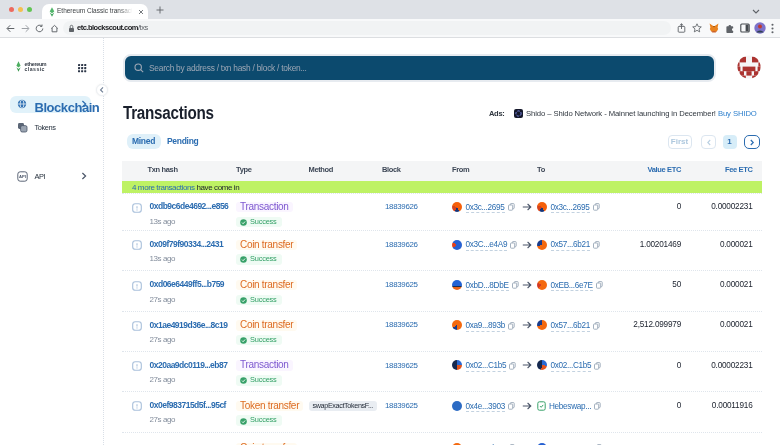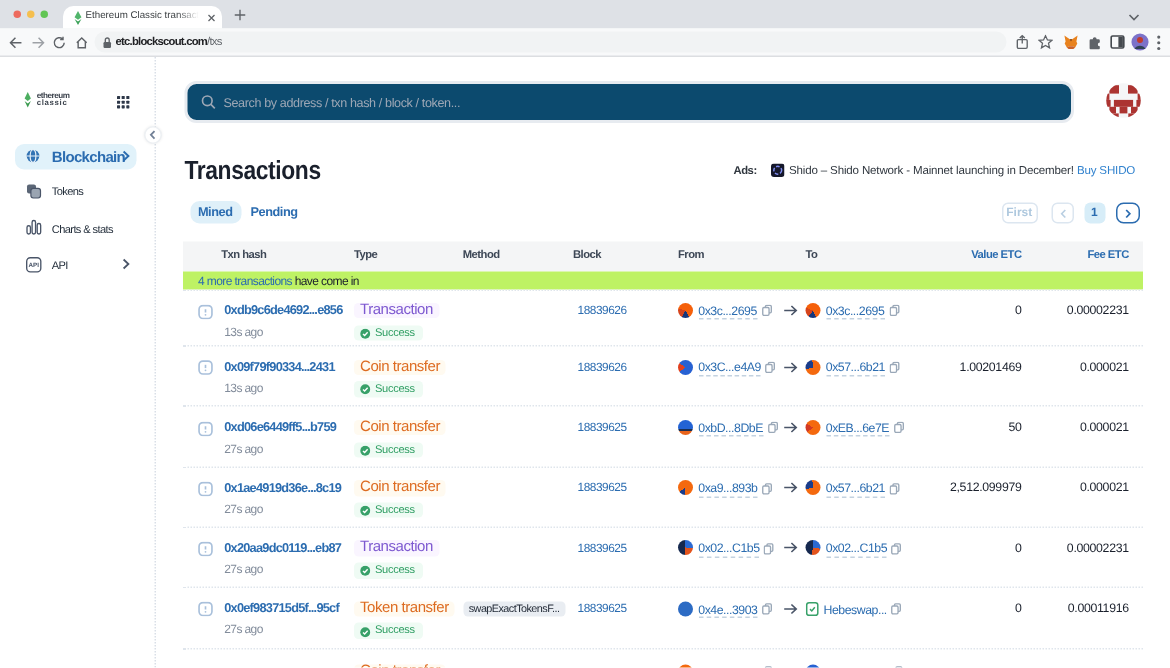--- a/index.html
+++ b/index.html
@@ -22,21 +22,21 @@
 #urltext { position:absolute; left:14px; top:1.6px; font-size:7.5px; color:#202124; font-weight:bold; letter-spacing:-0.5px; }
 #urltext .path { color:#5F6368; font-weight:normal; }
 
 
 #sidebar { position:absolute; left:0; top:38px; width:103px; height:407px; }
 #sidedivider { position:absolute; left:103px; top:38px; width:0px; height:407px;
   border-left:1px dotted #D9DFE7; }
 .navitem { position:absolute; left:10px; width:81px; height:17.5px; border-radius:6px; }
 .navitem .ntxt { position:absolute; left:24.5px; top:4.6px; font-size:7.4px; color:#1f2a37; font-weight:500; letter-spacing:-0.4px;}
 .navitem.active { background:#E1F2FA; }
-.navitem.active .ntxt { color:#2B6CB0; font-weight:700; font-size:10px; letter-spacing:-0.45px; }
+.navitem.active .ntxt { color:#2B6CB0; font-weight:700; font-size:13px; letter-spacing:-0.45px; }
 #collapsebtn { position:absolute; left:96px; top:83.5px; width:12px; height:12px; background:#fff;
   border:1px solid #EDF0F3; border-radius:50%; box-shadow:0 0 2px rgba(0,0,0,0.08); }
 #logotext { position:absolute; left:24.5px; top:61.7px; font-size:5.4px; line-height:4.9px;
   color:#3a414b; font-weight:bold; letter-spacing:-0.3px; }
 #logotext .c { letter-spacing:0.45px; font-size:5.2px; }
 
 
 #search { position:absolute; left:123px; top:53.5px; width:593px; height:28.5px;
   border:2px solid #E7EBF0; border-radius:8px; background:#0c4a6e; }
 #search .ph { position:absolute; left:24px; top:7.5px; font-size:8.4px; color:#9DA7B5; letter-spacing:-0.25px; }
@@ -190,28 +190,20 @@
       </svg>
 </div>
 <div class="navitem" style="top:118.8px">
 <svg class="abs" style="left:6.5px;top:3.2px" width="11" height="11" viewBox="0 0 11 11" xmlns="http://www.w3.org/2000/svg">
         <rect x="1" y="1" width="6" height="6" rx="1.4" fill="#5B6676"></rect>
         <rect x="3.6" y="3.6" width="6.4" height="6.4" rx="1.6" fill="#9AA4B1"></rect>
         <rect x="3.6" y="3.6" width="6.4" height="6.4" rx="1.6" fill="none" stroke="#4A5568" stroke-width="0.8"></rect>
       </svg>
 <span class="ntxt">Tokens</span>
 </div>
-<div class="navitem" style="top:143.2px">
-<svg class="abs" style="left:6.5px;top:3.2px" width="11" height="11" viewBox="0 0 11 11" xmlns="http://www.w3.org/2000/svg">
-        <rect x="1" y="4.5" width="2.3" height="5.5" rx="1.1" stroke="#4A5568" stroke-width="0.9" fill="none"></rect>
-        <rect x="4.4" y="1" width="2.3" height="9" rx="1.1" stroke="#4A5568" stroke-width="0.9" fill="none"></rect>
-        <rect x="7.8" y="3" width="2.3" height="7" rx="1.1" stroke="#4A5568" stroke-width="0.9" fill="none"></rect>
-      </svg>
-<span class="ntxt">Charts &amp; stats</span>
-</div>
 <div class="navitem" style="top:167.5px">
 <svg class="abs" style="left:6.5px;top:3.2px" width="11" height="11" viewBox="0 0 11 11" xmlns="http://www.w3.org/2000/svg">
         <rect x="0.8" y="0.8" width="9.4" height="9.4" rx="2.4" stroke="#4A5568" stroke-width="0.9" fill="none"></rect>
         <text x="5.5" y="7.3" font-size="4.2" font-weight="bold" fill="#4A5568" text-anchor="middle" font-family="Liberation Sans">API</text>
       </svg>
 <span class="ntxt">API</span>
 <svg class="abs" style="left:71px;top:4.8px" width="6" height="8" viewBox="0 0 6 8" xmlns="http://www.w3.org/2000/svg">
         <path d="M1.4 1 L4.6 4 L1.4 7" stroke="#4A5568" stroke-width="1.2" fill="none"></path>
       </svg>
 </div>

